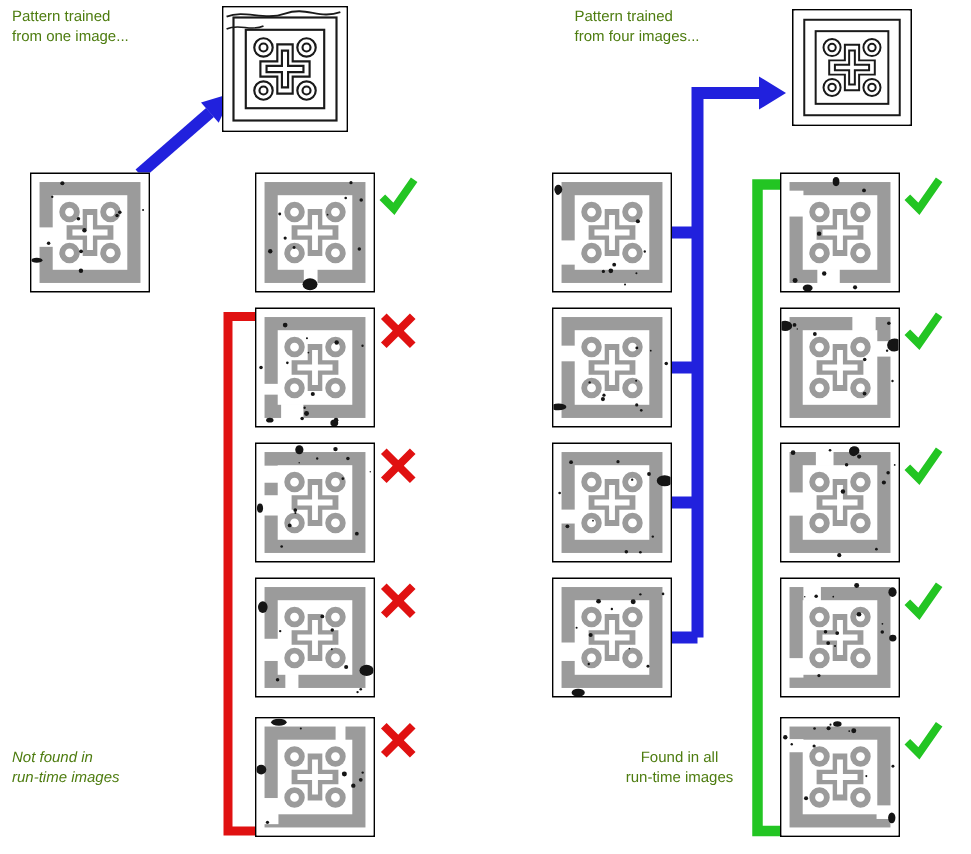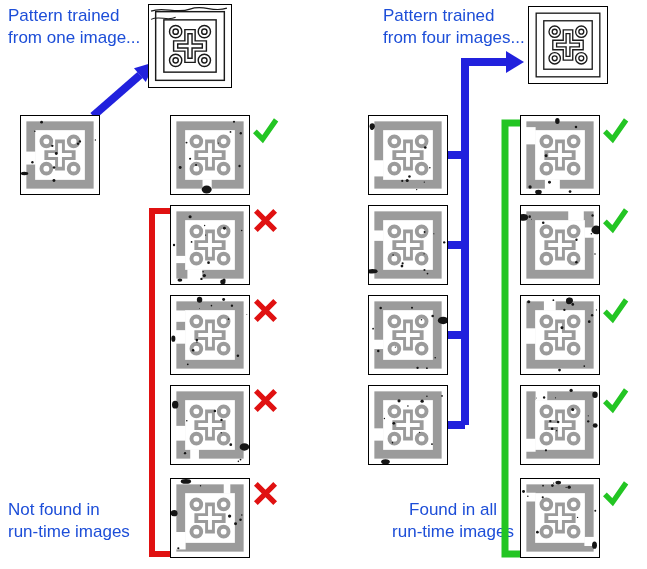--- a/index.html
+++ b/index.html
@@ -1,42 +1,42 @@
 <!DOCTYPE html>
 <html><head>
 <meta charset="utf-8">
 <style>
   html,body{margin:0;padding:0;background:#ffffff;}
   .canvas{
     position:relative;width:647px;height:569px;background:#fff;
     font-family:"Liberation Sans", sans-serif;overflow:hidden;
   }
   .txt{
-    position:absolute;font-size:17px;line-height:1.32;color:#1d4ed8;
+    position:absolute;font-size:10px;line-height:1.32;color:#4d7c0f;
     white-space:pre-line;
   }
   .imgbox{
     position:absolute;background:#fff;border:1.6px solid #000;
     box-sizing:border-box;
   }
   .imgbox svg{display:block;width:100%;height:100%;}
   .overlay{position:absolute;}
   .mark{position:absolute;width:27px;height:27px;}
   .mark svg{display:block;width:100%;height:100%;}
 </style>
 </head>
 <body>
 
 <div class="canvas" id="canvas">
 
   <div class="txt" style="left:8px;top:5px;width:150px;">Pattern trained
 from one image...</div>
   <div class="txt" style="left:383px;top:5px;width:160px;">Pattern trained
 from four images...</div>
-  <div class="txt" style="left:8px;top:499px;width:140px;">Not found in
+  <div class="txt" style="left:8px;top:499px;width:140px;font-style:italic;">Not found in
 run-time images</div>
   <div class="txt" style="left:383px;top:499px;width:140px;text-align:center;">Found in all
 run-time images</div>
 
   <svg class="overlay" style="left:85px;top:52px;" width="80" height="72" viewBox="0 0 80 72">
     <line x1="8" y1="64" x2="55" y2="23" stroke-width="8" stroke="#2121dd"></line>
     <polygon points="70,10 60.8,29.9 49,16.3" fill="#2121dd"></polygon>
   </svg>
 
   <svg class="overlay" style="left:442px;top:50px;" width="95" height="390" viewBox="0 0 95 390">

